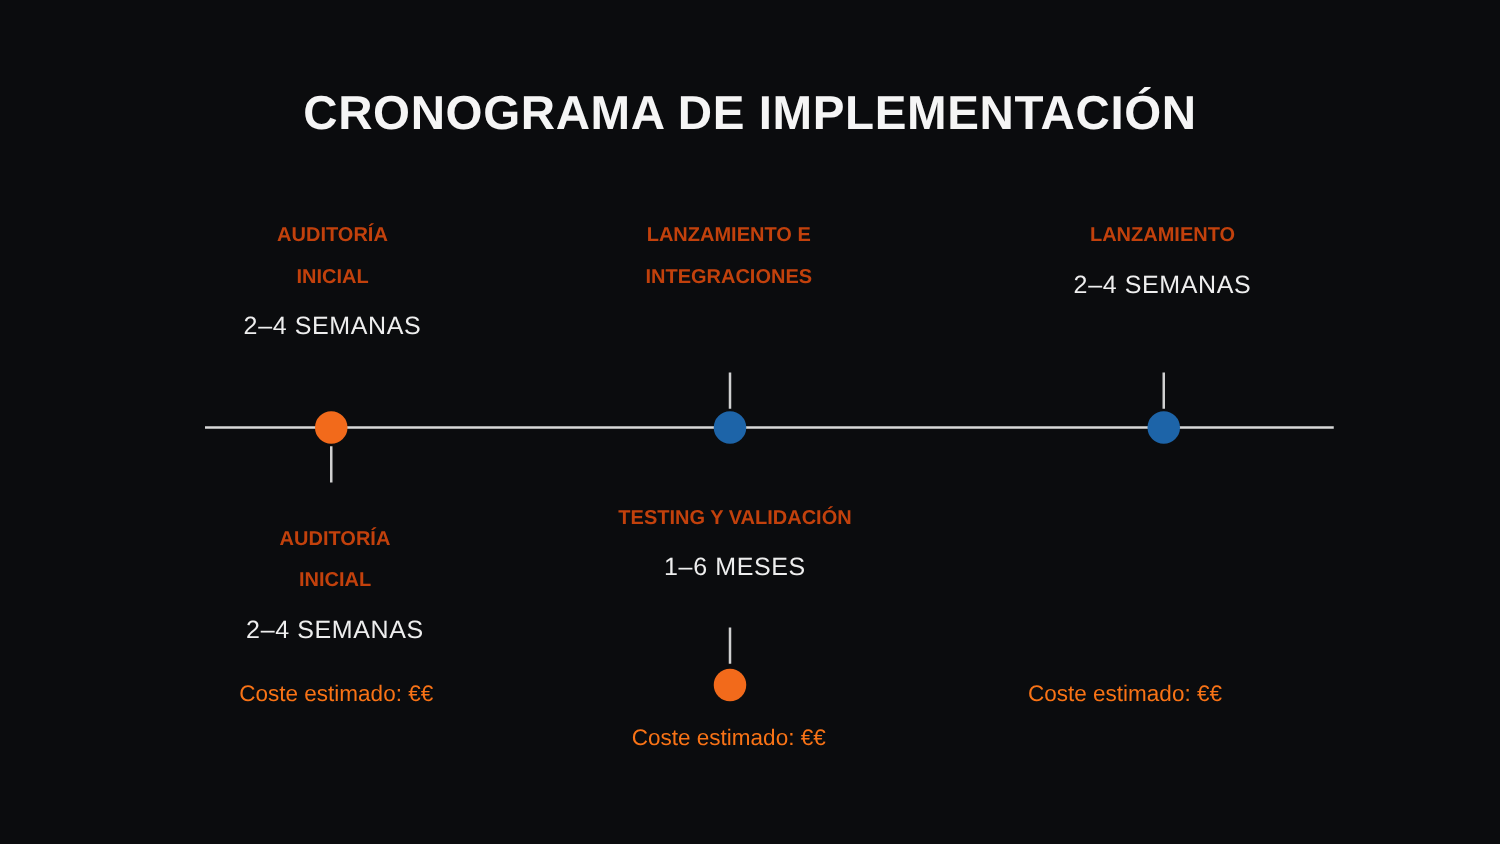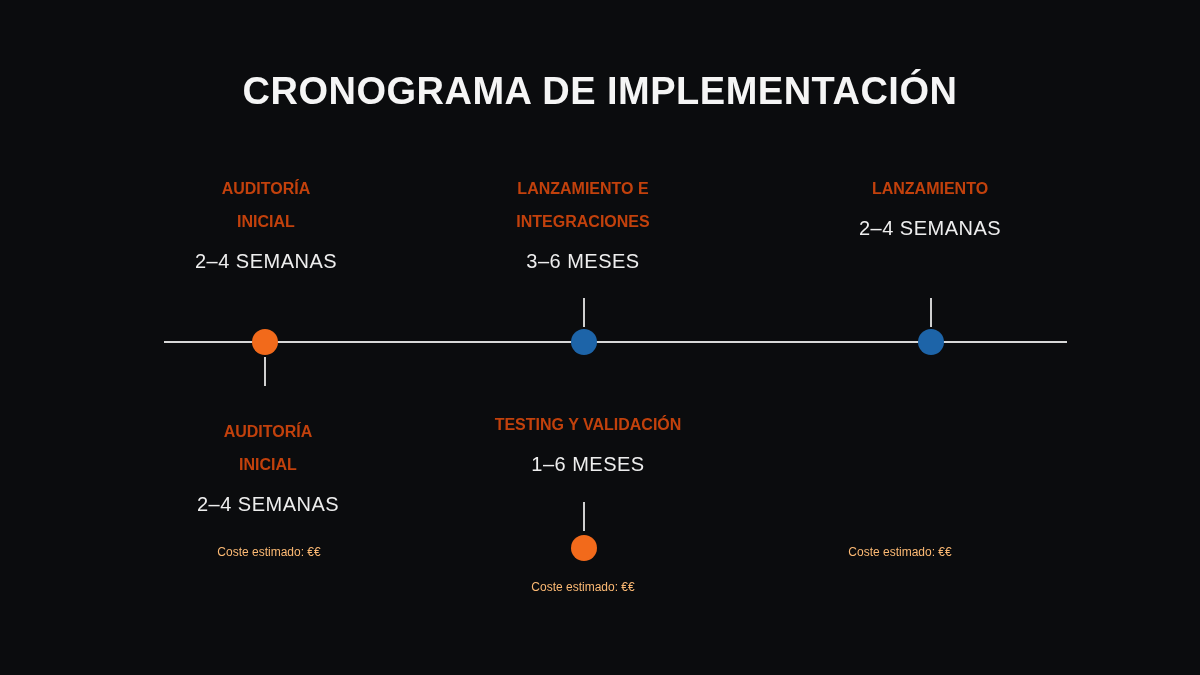--- a/index.html
+++ b/index.html
@@ -62,24 +62,24 @@
     .duration {
       font-size: 20px;
       font-weight: 400;
       letter-spacing: 0.5px;
       margin-top: 12px;
       white-space: nowrap;
       color: #eeeeee;
     }
     .cost {
       position: absolute;
-      font-size: 12px;
+      font-size: 18px;
       white-space: nowrap;
       transform: translateX(-50%);
-      color: #fdba74;
+      color: #f97316;
     }
   </style>
 </head>
 <body>
 
 <div class="title">CRONOGRAMA DE IMPLEMENTACIÓN</div>
 
 <div class="timeline-line"></div>
 
 <div class="dot orange" style="left:252px; top:329px;"></div>
@@ -97,40 +97,39 @@
     <div>INICIAL</div>
   </div>
   <div class="duration">2–4 SEMANAS</div>
 </div>
 
 <div class="block" style="left:583px; top:172px;">
   <div class="phase-title">
     <div>LANZAMIENTO E</div>
     <div>INTEGRACIONES</div>
   </div>
-  <div class="duration">3–6 MESES</div>
 </div>
 
 <div class="block" style="left:930px; top:172px;">
   <div class="phase-title">
     <div>LANZAMIENTO</div>
   </div>
   <div class="duration">2–4 SEMANAS</div>
 </div>
 
 <div class="block" style="left:268px; top:415px;">
   <div class="phase-title">
     <div>AUDITORÍA</div>
     <div>INICIAL</div>
   </div>
   <div class="duration">2–4 SEMANAS</div>
 </div>
 <div class="cost" style="left:269px; top:545px;">Coste estimado: €€</div>
 
-<div class="block" style="left:588px; top:408px;">
+<div class="block" style="left:588px; top:398px;">
   <div class="phase-title">TESTING Y VALIDACIÓN</div>
   <div class="duration">1–6 MESES</div>
 </div>
 <div class="connector" style="left:583px; top:502px; height:29px;"></div>
 <div class="dot orange" style="left:571px; top:535px;"></div>
 <div class="cost" style="left:583px; top:580px;">Coste estimado: €€</div>
 
 <div class="cost" style="left:900px; top:545px;">Coste estimado: €€</div>
 
 </body></html>

